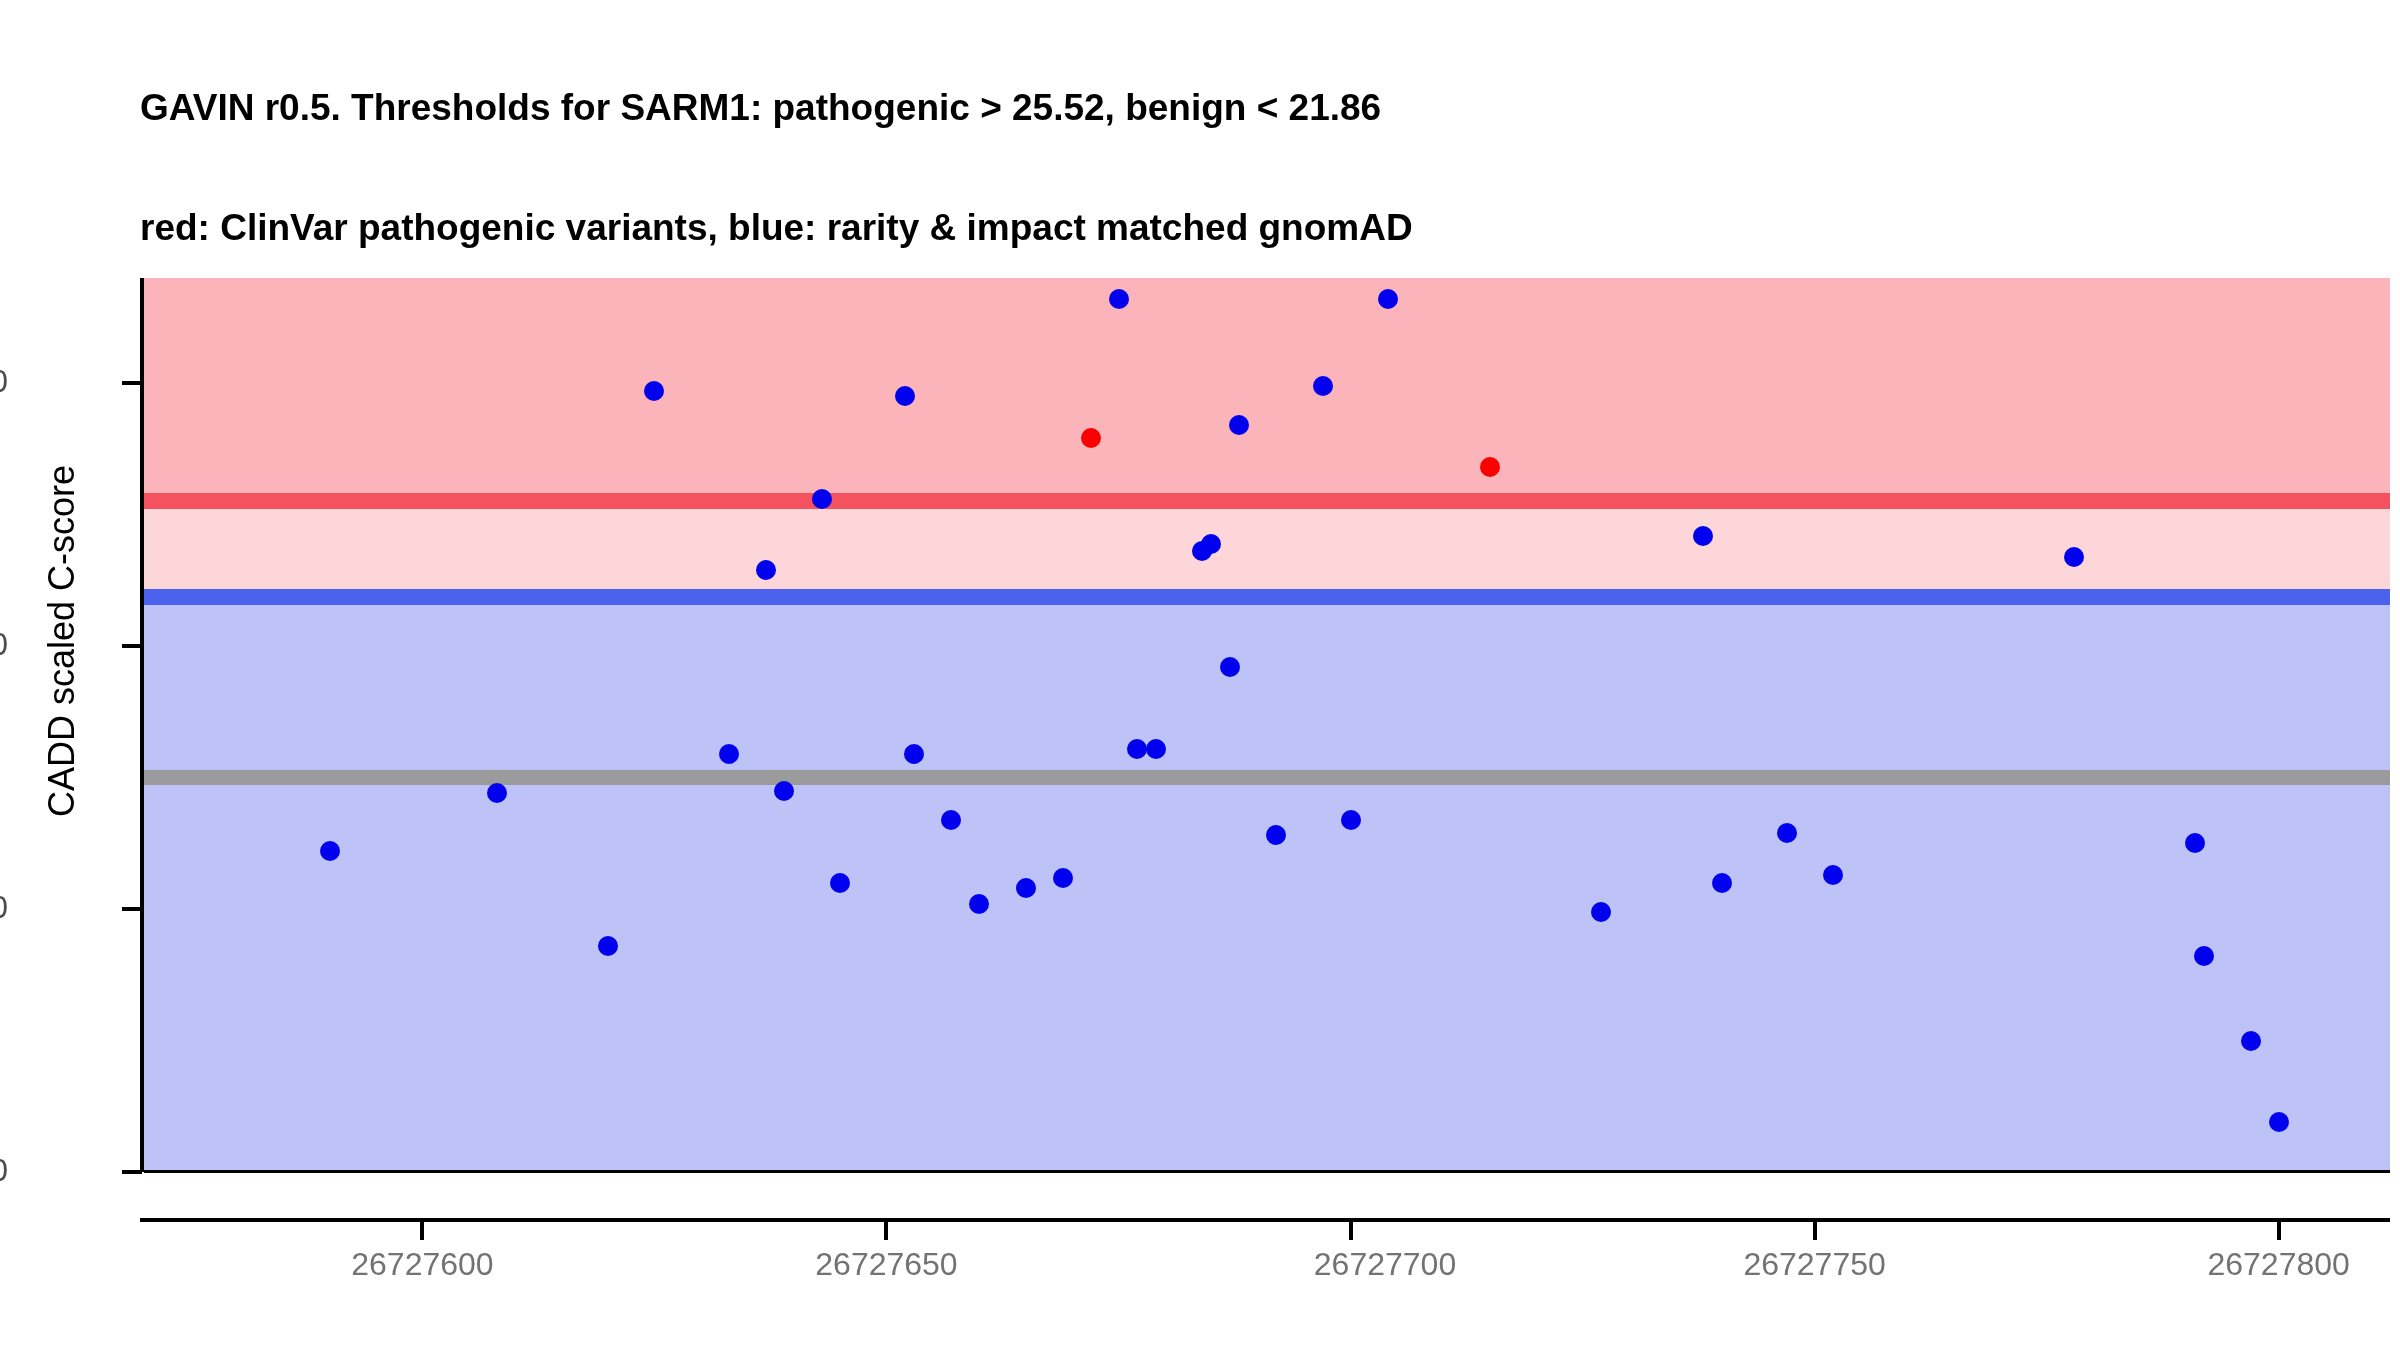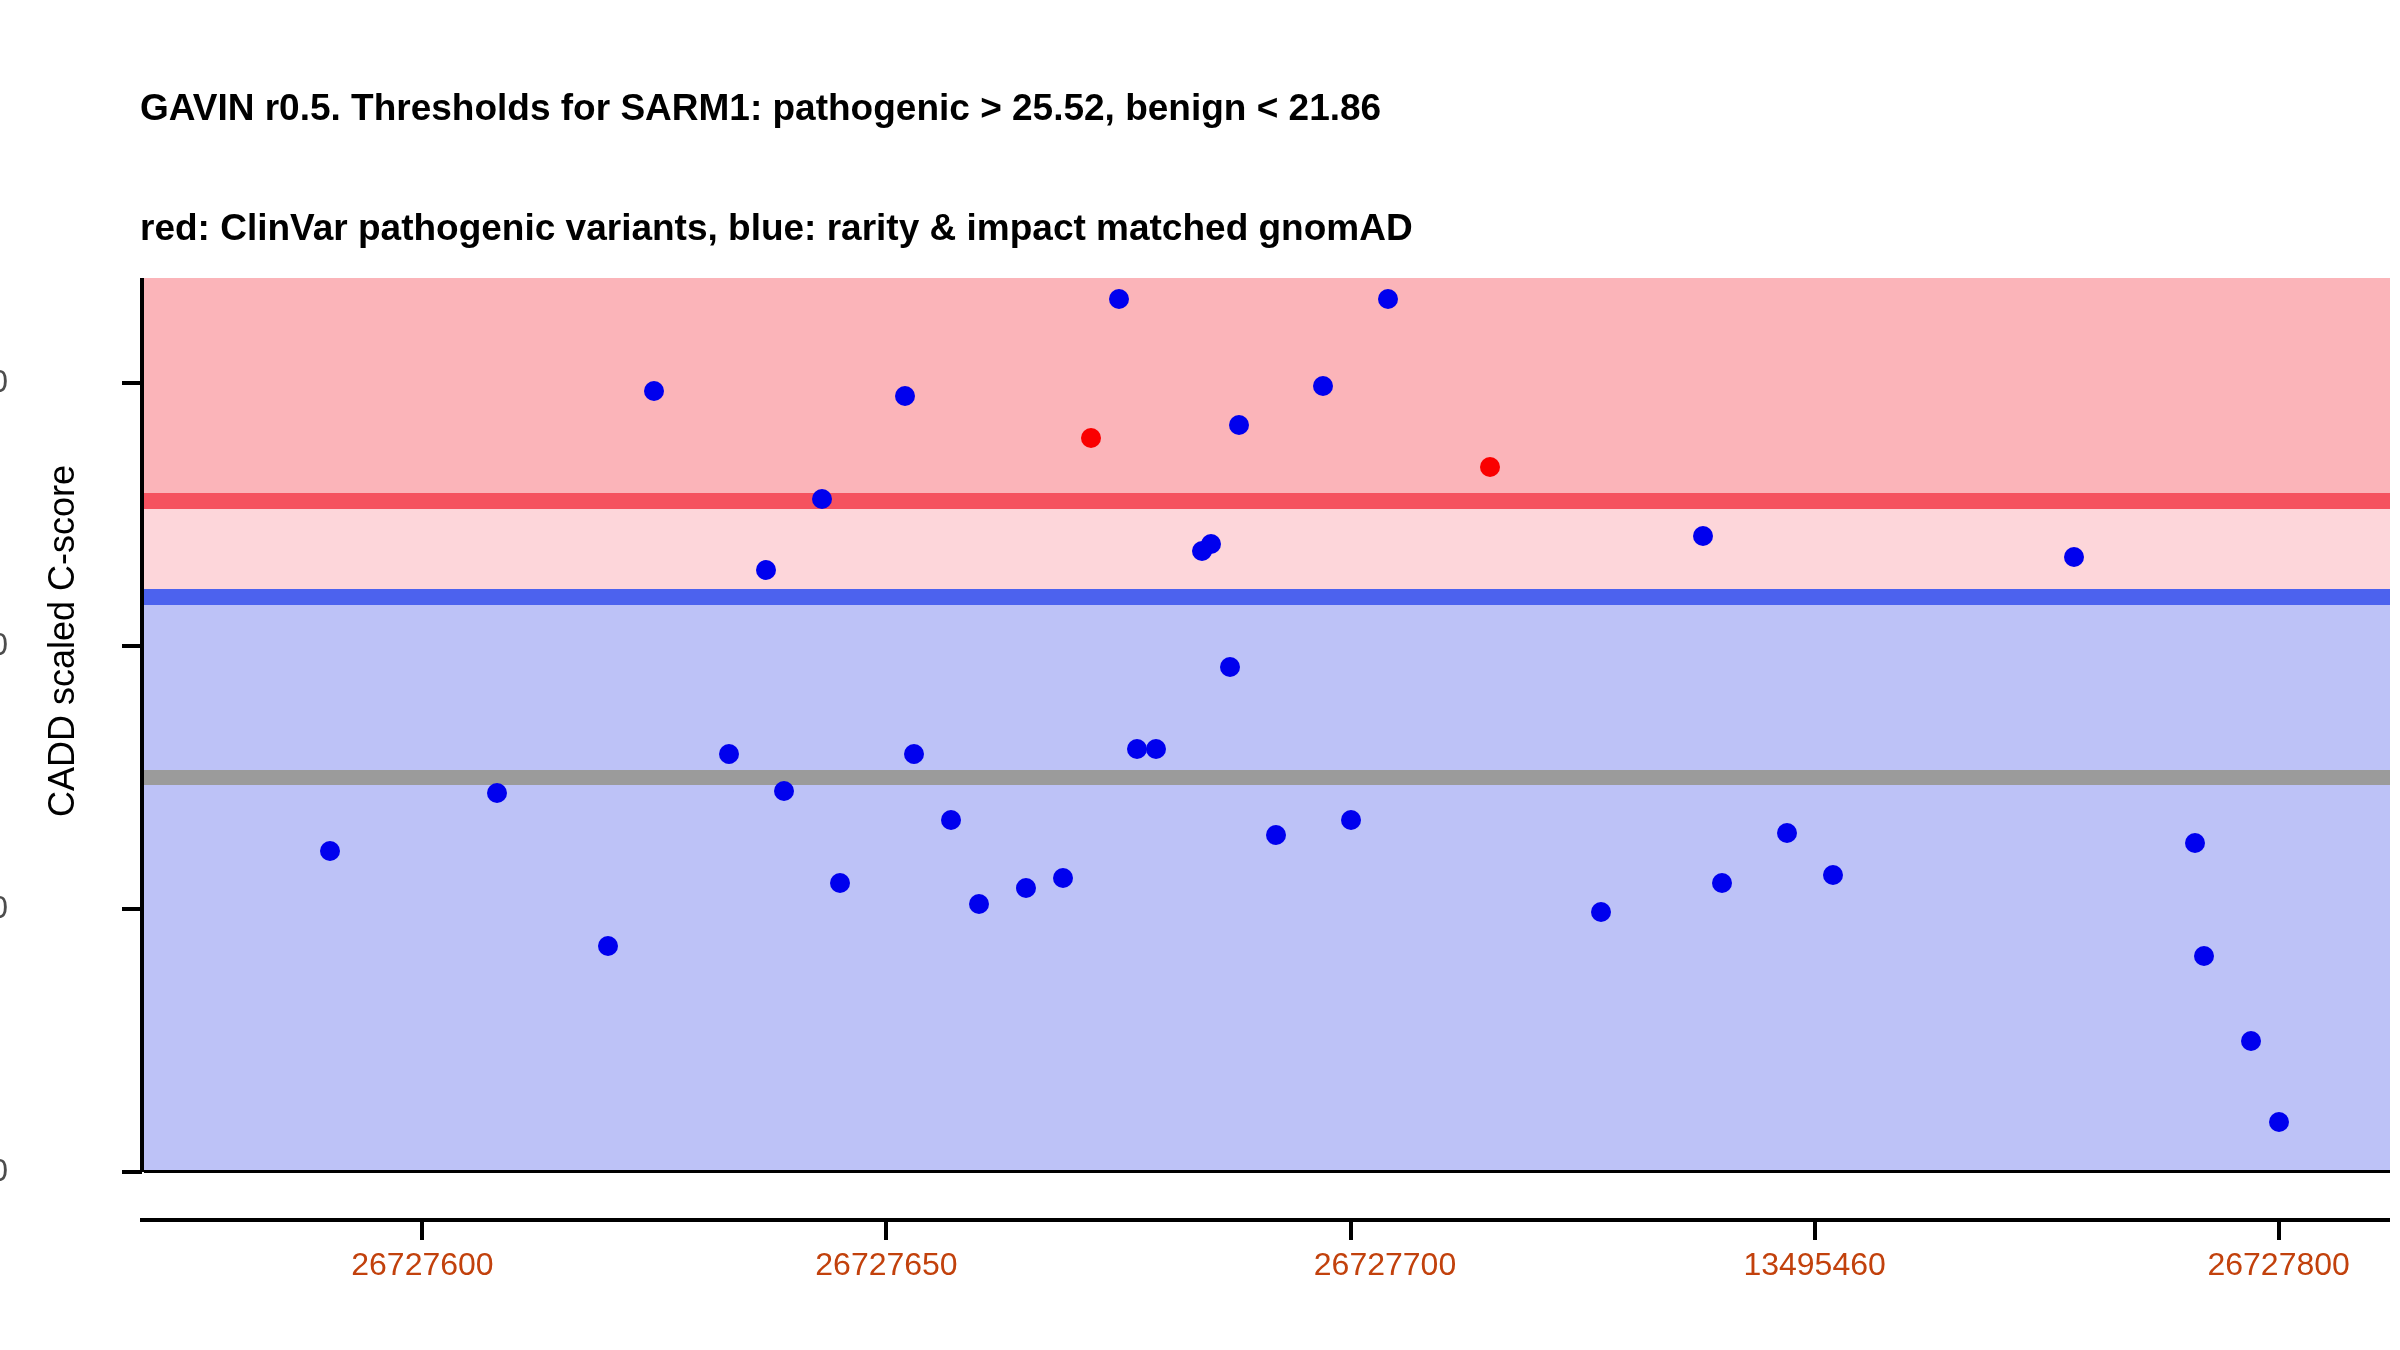--- a/index.html
+++ b/index.html
@@ -136,21 +136,21 @@
     height: 18px;
     background: #000000;
   }
   .xtick-label {
     position: absolute;
     top: 1246px;
     width: 300px;
     margin-left: -150px;
     text-align: center;
     font-size: 32px;
-    color: #c2410c;
+    color: #737373;
     white-space: nowrap;
   }
 </style>
 </head>
 <body>
 
 <div id="stage">
 
   <div id="title-block">
     <span class="tline">GAVIN r0.5. Thresholds for SARM1: pathogenic &gt; 25.52, benign &lt; 21.86</span>
@@ -226,18 +226,18 @@
       <div class="ytick-label" style="top: 363.176px;">30</div>
     </div>
   <div id="xticks-layer">
       <div class="xtick" style="left: 420.43px;"></div>
       <div class="xtick-label" style="left: 422.43px;">26727600</div>
       <div class="xtick" style="left: 884.479px;"></div>
       <div class="xtick-label" style="left: 886.479px;">26727650</div>
       <div class="xtick" style="left: 1348.53px;"></div>
       <div class="xtick-label" style="left: 1385px;">26727700</div>
       <div class="xtick" style="left: 1812.58px;"></div>
-      <div class="xtick-label" style="left: 1814.58px;">13495460</div>
+      <div class="xtick-label" style="left: 1814.58px;">26727750</div>
       <div class="xtick" style="left: 2276.63px;"></div>
       <div class="xtick-label" style="left: 2278.63px;">26727800</div>
     </div>
 
 </div>
 
 </body></html>

